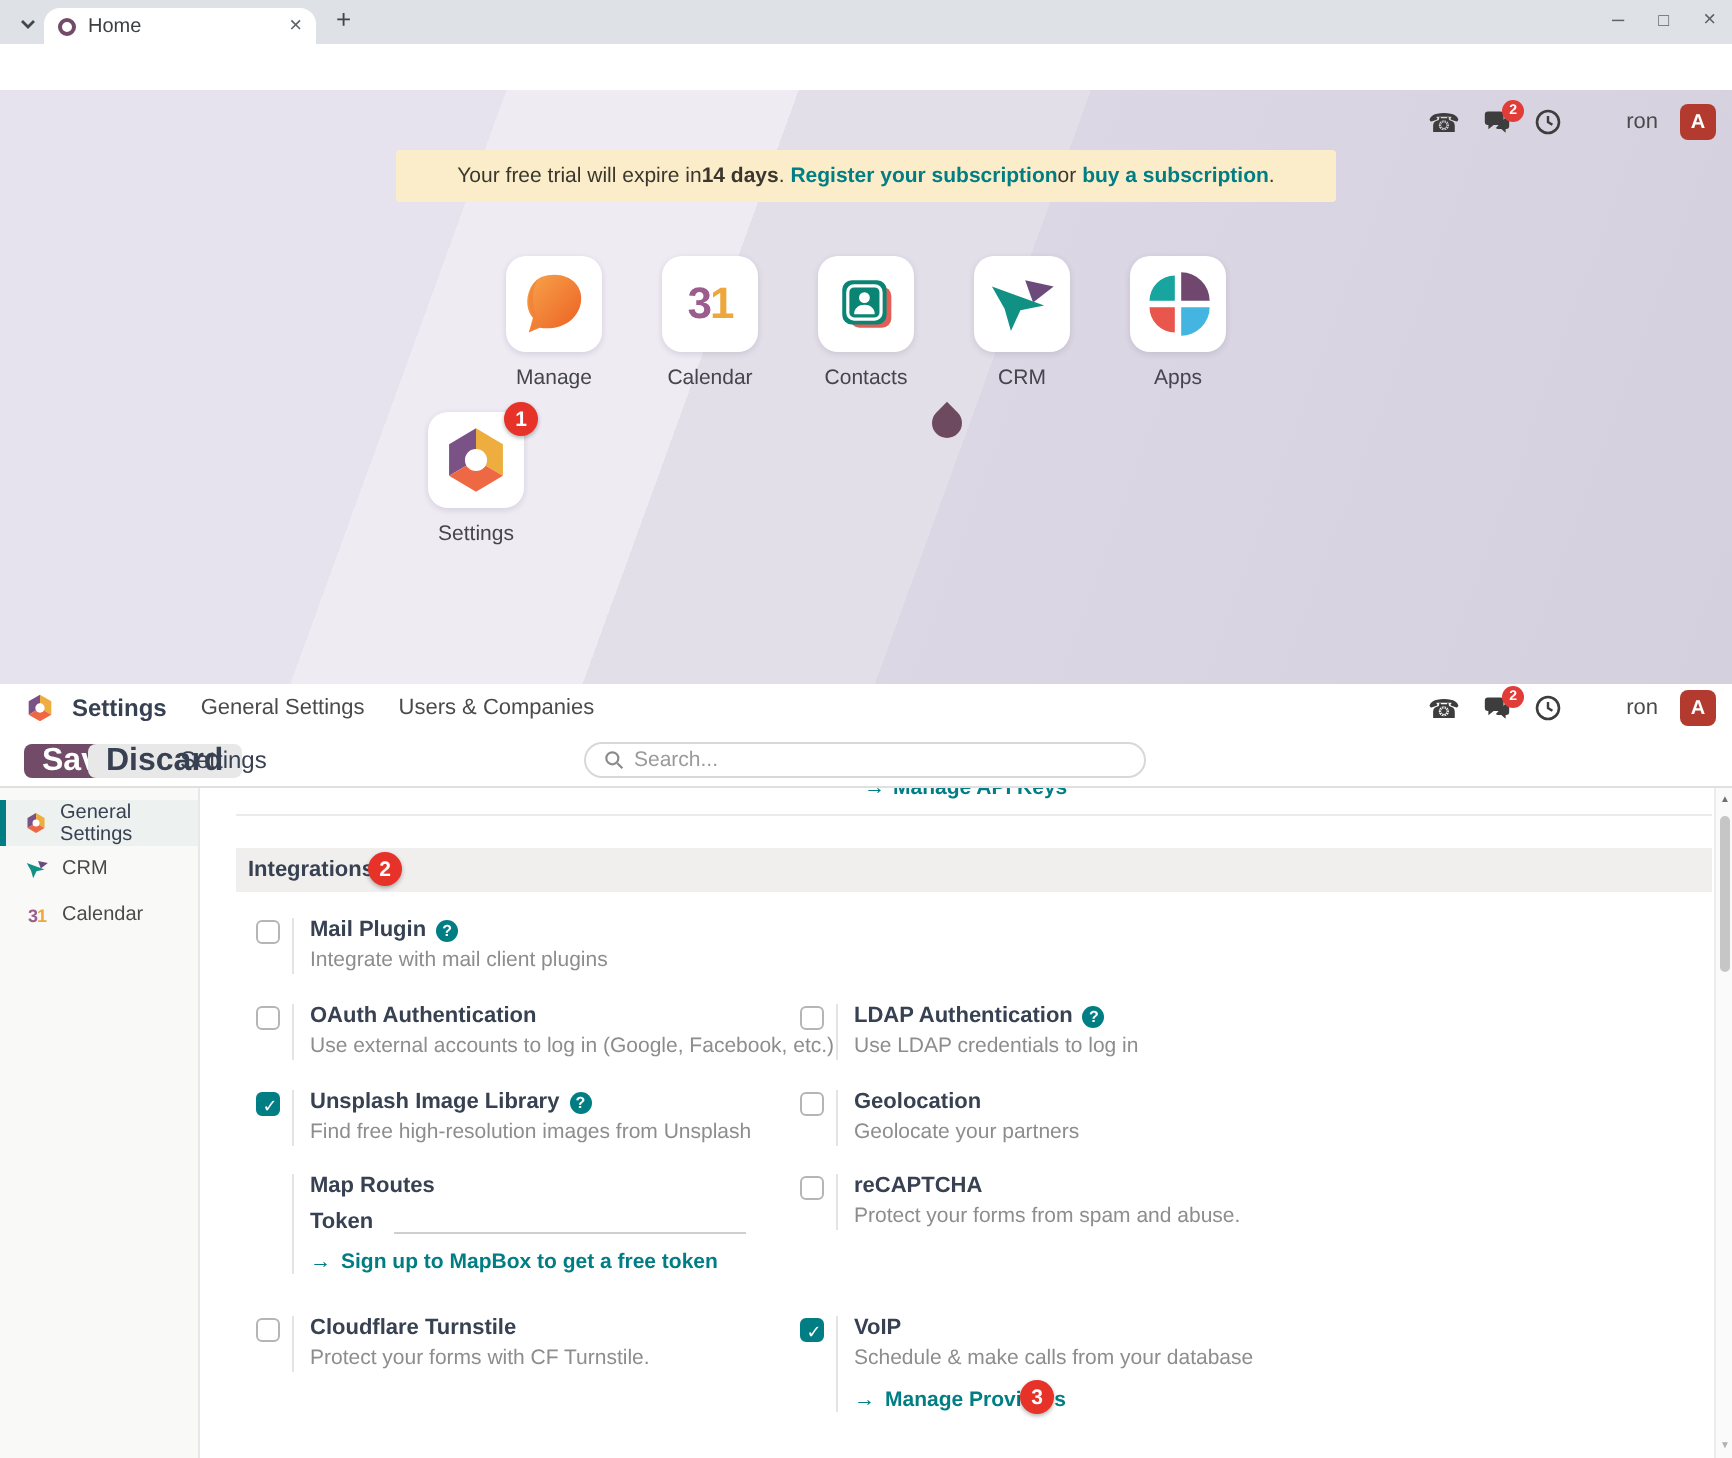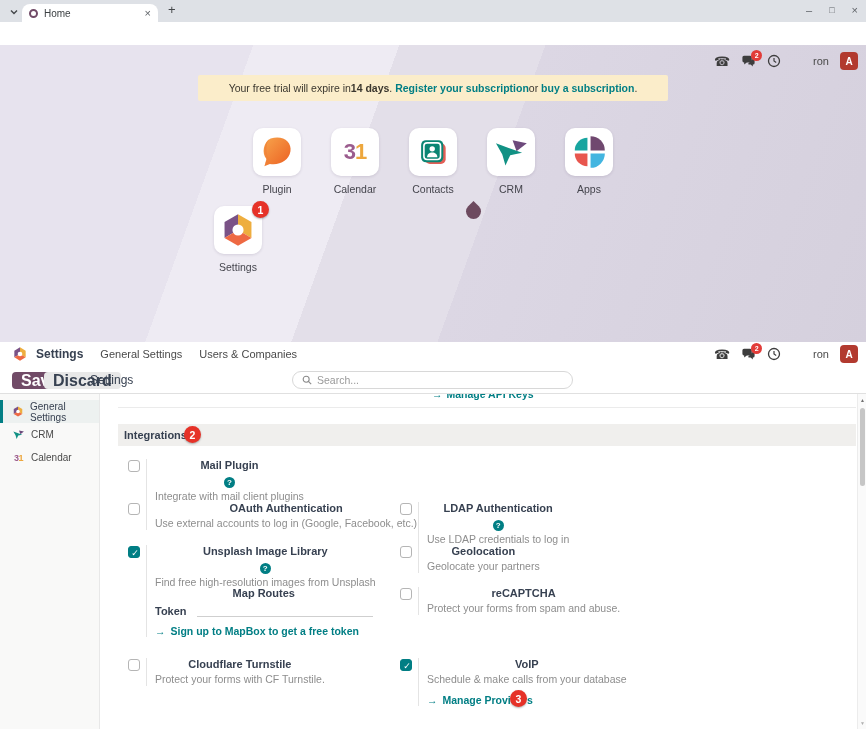--- a/index.html
+++ b/index.html
@@ -67,21 +67,21 @@
   .presep { position:absolute; left:18px; top:13px; width:738px; border-top:1px solid #ebebeb; }
   .secheader { position:absolute; left:18px; top:30px; width:738px; height:22px; background:#f0efed; display:flex; align-items:center; padding-left:6px; font-size:11px; font-weight:bold; color:#374151; }
   .badge2 { position:absolute; left:84px; top:32px; }
   .badge3 { position:absolute; left:410px; top:296px; }
   .setting { position:absolute; display:flex; align-items:flex-start; }
   .cb { width:12px; height:12px; border:1px solid #b5b5b5; border-radius:3px; background:#fff; margin-top:1px; flex:0 0 auto; position:relative; }
   .cb.checked { background:#017e84; border-color:#017e84; }
   .cb.checked::after { content:"✓"; position:absolute; left:0; top:0; width:12px; height:12px; color:#fff; font-size:9px; line-height:12px; text-align:center; }
   .cb.nocb { visibility:hidden; }
   .pane { margin-left:6px; border-left:1px solid #e4e4e4; padding-left:8px; }
-  .st { font-size:11px; font-weight:600; color:#374151; display:flex; align-items:center; gap:5px; white-space:nowrap; line-height:13px;flex-direction:column; }
+  .st { font-size:11px; font-weight:600; color:#374151; display:flex; align-items:center; gap:5px; white-space:nowrap; line-height:13px; }
   .sd { font-size:10.5px; color:#8d8d8d; margin-top:2px; white-space:nowrap; line-height:13px; }
   .help { width:11px; height:11px; border-radius:50%; background:#017e84; color:#fff; font-size:8px; font-weight:bold; display:inline-flex; align-items:center; justify-content:center; flex:0 0 auto; }
   .slink { color:#017e84; font-size:10.5px; font-weight:600; display:flex; gap:5px; align-items:center; white-space:nowrap; }
   .larr { font-weight:bold; }
   .token-row { display:flex; align-items:flex-end; margin-top:5px; }
   .tlabel { font-size:11px; font-weight:600; color:#374151; }
   .token-line { display:inline-block; width:176px; height:12px; border-bottom:1px solid #cfcfcf; margin-left:10px; }
   .mt8 { margin-top:8px; }
   .scrollbar { position:absolute; right:0; top:0; width:9px; height:335px; background:#fafafa; border-left:1px solid #ececec; }
   .sb-arrow { position:absolute; left:0; width:9px; text-align:center; font-size:5px; color:#707070; }
@@ -189,21 +189,21 @@
               <defs>
                 <linearGradient id="dg" x1="0" y1="0" x2="1" y2="1">
                   <stop offset="0" stop-color="#f7a44c"></stop>
                   <stop offset="1" stop-color="#ec5f21"></stop>
                 </linearGradient>
               </defs>
               <path d="M16 7 C31 2 43 11 41 23 C39 35 27 41 15 39 L8 42 L11 33 C4 26 7 11 16 7 Z" fill="url(#dg)"></path>
               <path d="M14 8 C 8 13 6 24 11 31 L 9 39 L 15 36 C 10 28 9 15 14 8 Z" fill="#f08038" opacity="0.7"></path>
             </svg>
           </div>
-        <div class="app-label">Plugin</div>
+        <div class="app-label">Manage</div>
       </div>
       <div class="app">
         <div class="app-icon">
             <span class="cal-glyph"><span style="color:#9b5c8e;">3</span><span style="color:#eda73d;">1</span></span>
           </div>
         <div class="app-label">Calendar</div>
       </div>
       <div class="app">
         <div class="app-icon">
             <svg width="38" height="38" viewBox="0 0 48 48">

